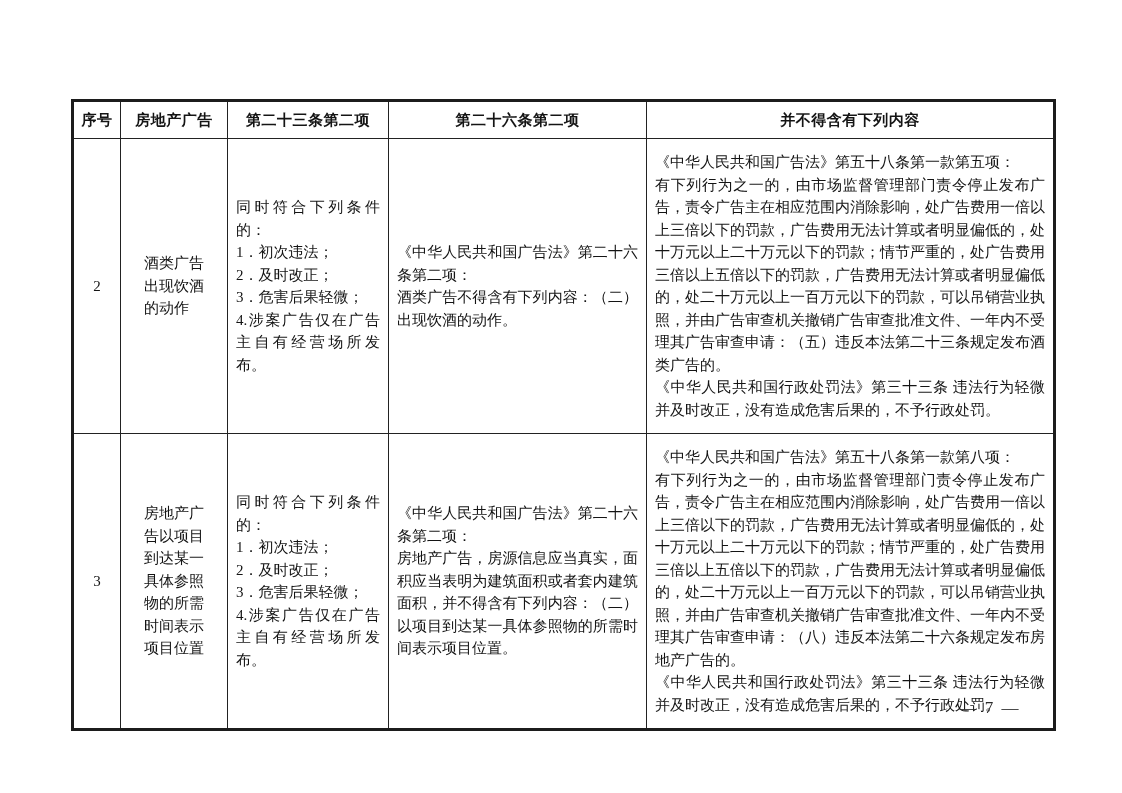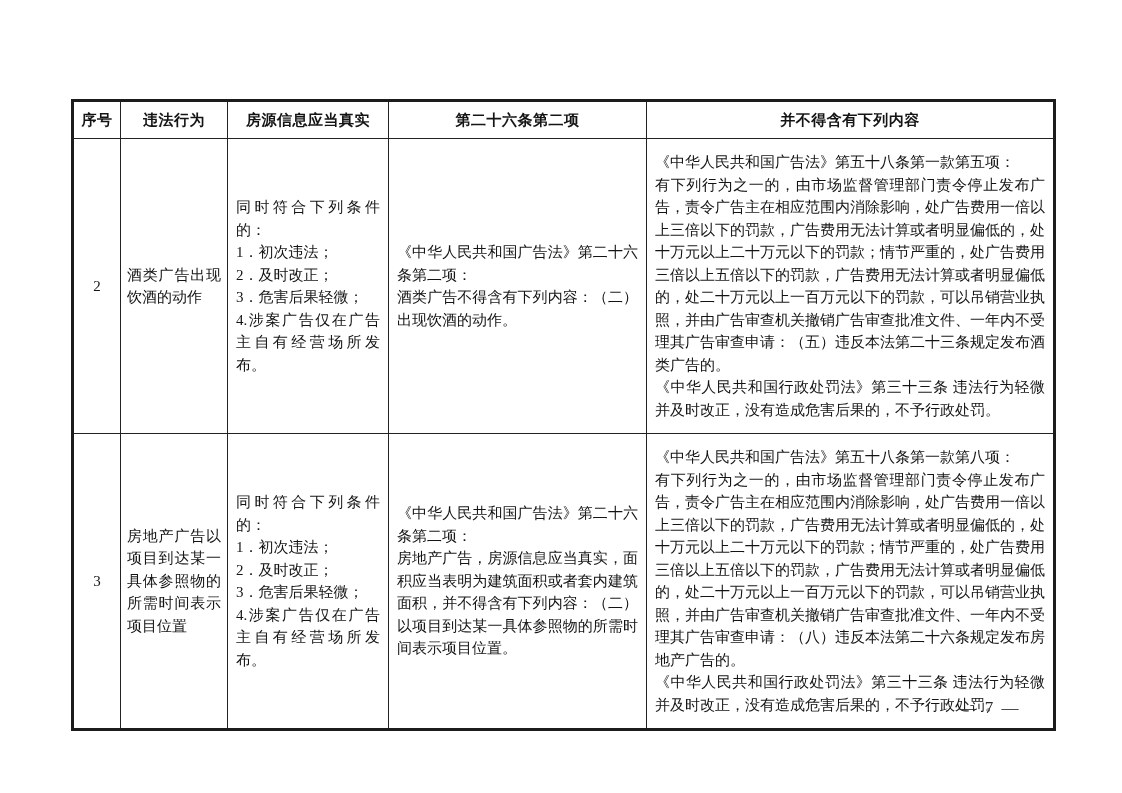--- a/index.html
+++ b/index.html
@@ -41,21 +41,21 @@
     font-size: 15px;
     letter-spacing: 0.5px;
   }
   .row-2 { height: 276px; }
   .row-3 { height: 278px; }
   td.cell-no {
     text-align: center;
     font-size: 16px;
   }
   td.cell-behavior {
-    padding: 0 6px;
+    padding: 0 23px;
     text-align: justify;
     text-justify: inter-character;
     margin-left: 24px;
   }
   td.cell-cond,
   td.cell-basis,
   td.cell-punish {
     padding: 12px 8px;
     text-align: justify;
     text-justify: inter-character;
@@ -84,22 +84,22 @@
     <colgroup>
       <col style="width:48px">
       <col style="width:107px">
       <col style="width:161px">
       <col style="width:258px">
       <col style="width:408px">
     </colgroup>
     <thead>
       <tr>
         <th>序号</th>
-        <th>违法行为</th>
-        <th>房源信息应当真实</th>
+        <th>房地产广告</th>
+        <th>第二十三条第二项</th>
         <th>第二十六条第二项</th>
         <th>并不得含有下列内容</th>
       </tr>
     </thead>
     <tbody>
       <tr class="row-2">
         <td class="cell-no">2</td>
         <td class="cell-behavior">酒类广告出现饮酒的动作</td>
         <td class="cell-cond">同时符合下列条件的：
 1．初次违法；

